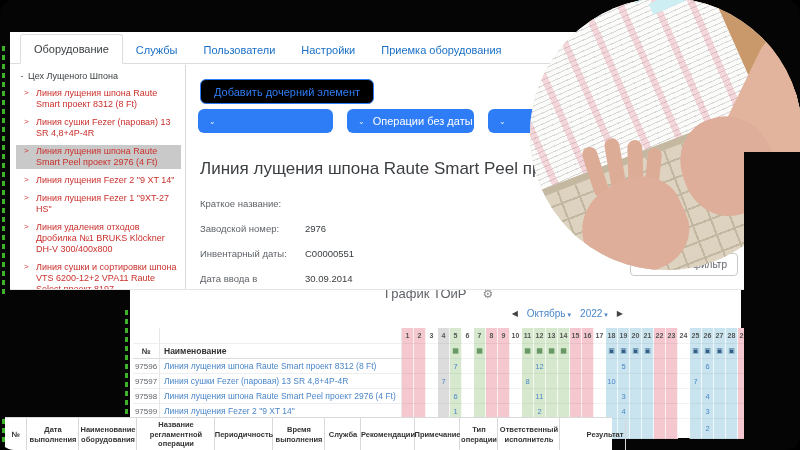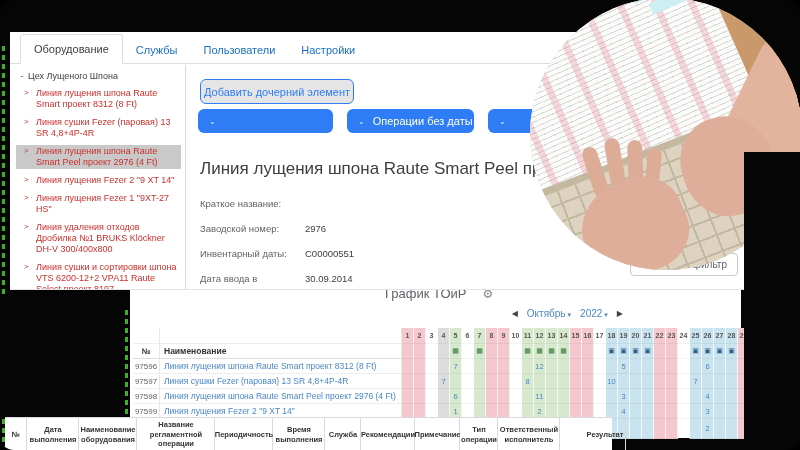--- a/index.html
+++ b/index.html
@@ -36,21 +36,21 @@
   .tab.active{color:#3c4043;background:#fff;border:1px solid #ddd;border-bottom:1px solid #fff;border-radius:3px 3px 0 0;}
   #sidebar{position:absolute;left:0;top:33px;width:176px;bottom:0;border-right:1px solid #d9d9d9;overflow:hidden;padding:6px 4px 0 6px;box-sizing:border-box;}
   #tree{font-size:9px;line-height:1.22;}
   .tree-root{display:flex;color:#3c4043;margin-bottom:5px;}
   .tree-root .tw{width:12px;color:#555;flex:0 0 12px;text-align:center;}
   .tree-item{display:flex;color:#c9302c;margin-bottom:5px;padding:1px 0;cursor:pointer;}
   .tree-item .tw{width:9px;flex:0 0 9px;margin-left:8px;margin-right:3px;font-size:8px;}
   .tree-item.selected{background:#c9c9c9;}
   #side-scroll{position:absolute;right:3px;top:40px;width:5px;height:58px;background:#a8a8a8;border-radius:3px;}
   
-  .outline-btn{position:absolute;left:190px;top:47px;height:25px;padding:0 3px;border:1px solid #2f7df6;border-radius:6px;background:#e5e5e5;color:#2f7df6;font-size:11px;display:flex;align-items:center;cursor:pointer;}
+  .outline-btn{position:absolute;left:190px;top:47px;height:25px;padding:0 13px;border:1px solid #2f7df6;border-radius:6px;background:#000000;color:#2f7df6;font-size:11px;display:flex;align-items:center;cursor:pointer;}
   #btn-row{position:absolute;left:188px;top:77px;display:flex;gap:14px;}
   .drop-btn{height:24px;background:#2f7df6;border:none;border-radius:6px;color:#fff;font-size:11px;display:flex;align-items:center;gap:8px;padding:0 11px;cursor:pointer;white-space:nowrap;}
   .drop-btn .chev{font-size:8px;opacity:.9;}
   .drop-btn .plus{font-size:12px;font-weight:bold;}
   #page-title{position:absolute;left:190px;top:127px;font-size:17px;color:#3c4043;white-space:nowrap;}
   #fields{position:absolute;left:190px;top:166px;font-size:9.5px;}
   .frow{display:flex;margin-bottom:14px;}
   .flabel{width:105px;flex:0 0 105px;color:#5f6368;}
   .fvalue{color:#3c4043;}
   #filter-btn{position:absolute;left:620px;top:221px;width:108px;height:23px;border:1px solid #c9c9c9;border-radius:4px;background:#fff;color:#5f6368;font-size:10px;display:flex;align-items:center;justify-content:flex-end;padding-right:10px;box-sizing:border-box;cursor:pointer;}
@@ -379,20 +379,21 @@
         </div>
       </div>
   </div>
 
   <div id="main-window">
     <div id="tabbar">
         <div class="tab active">Оборудование</div>
         <div class="tab">Службы</div>
         <div class="tab">Пользователи</div>
         <div class="tab">Настройки</div>
+        <div class="tab">Приемка оборудования</div>
       </div>
     <div id="sidebar">
       <div id="tree">
           <div class="tree-root">
             <span class="tw">-</span>
             <span>Цех Лущеного Шпона</span>
           </div>
           <div class="tree-item">
             <span class="tw">&gt;</span>
             <span>Линия лущения шпона Raute Smart проект 8312 (8 Ft)</span>

